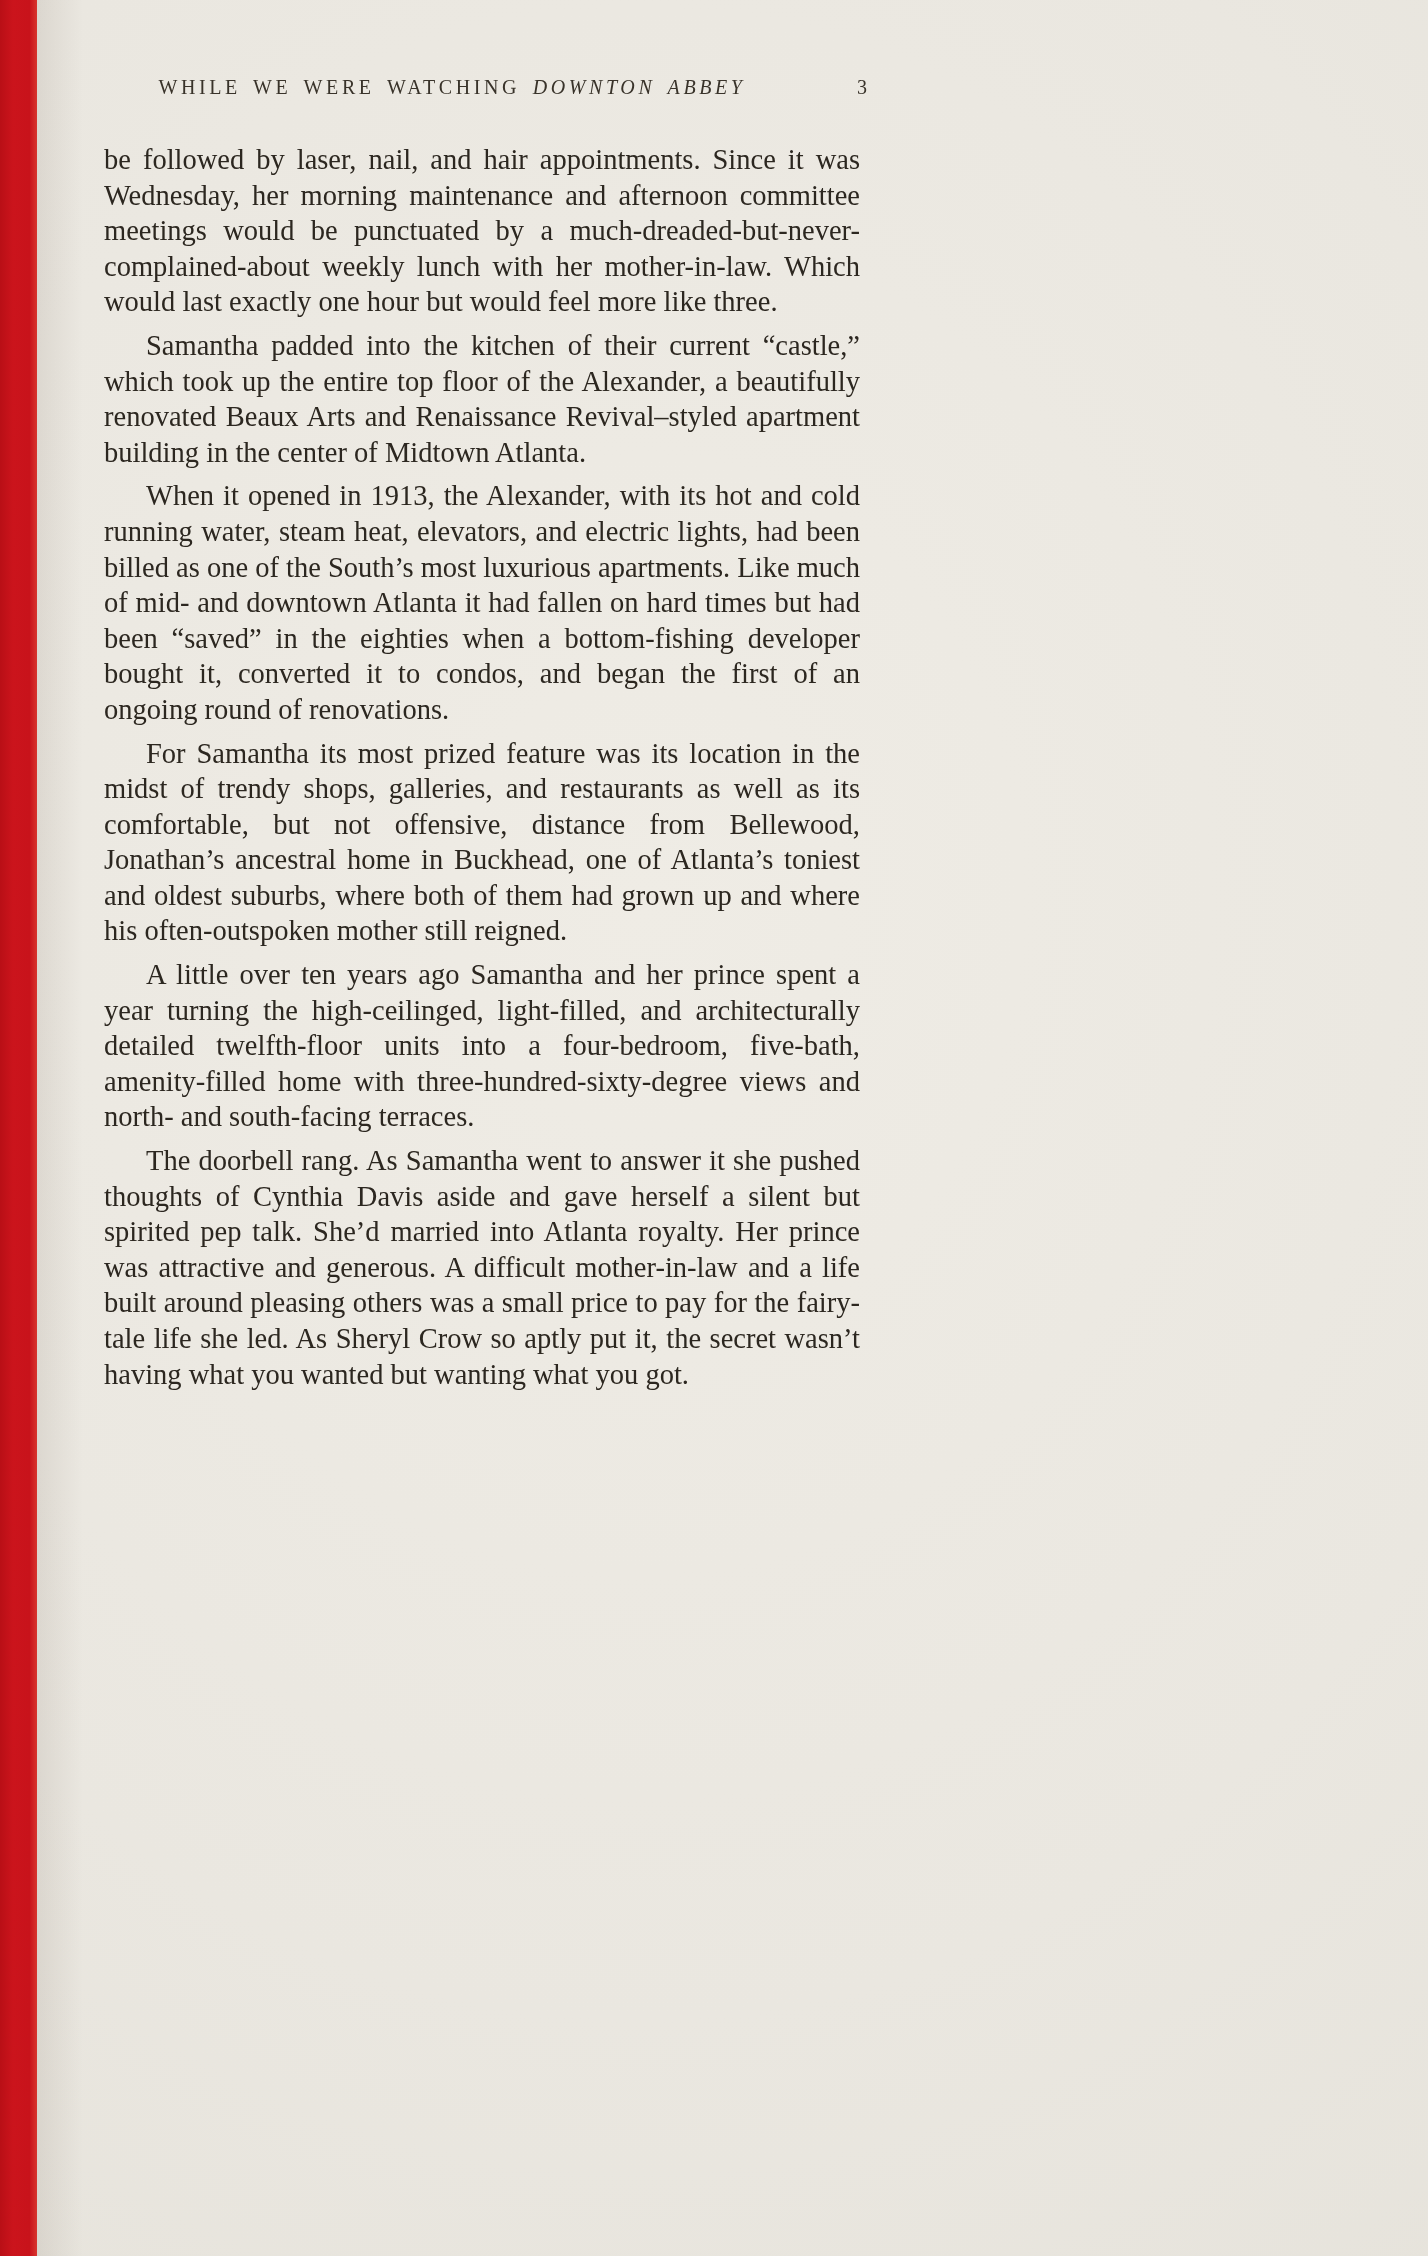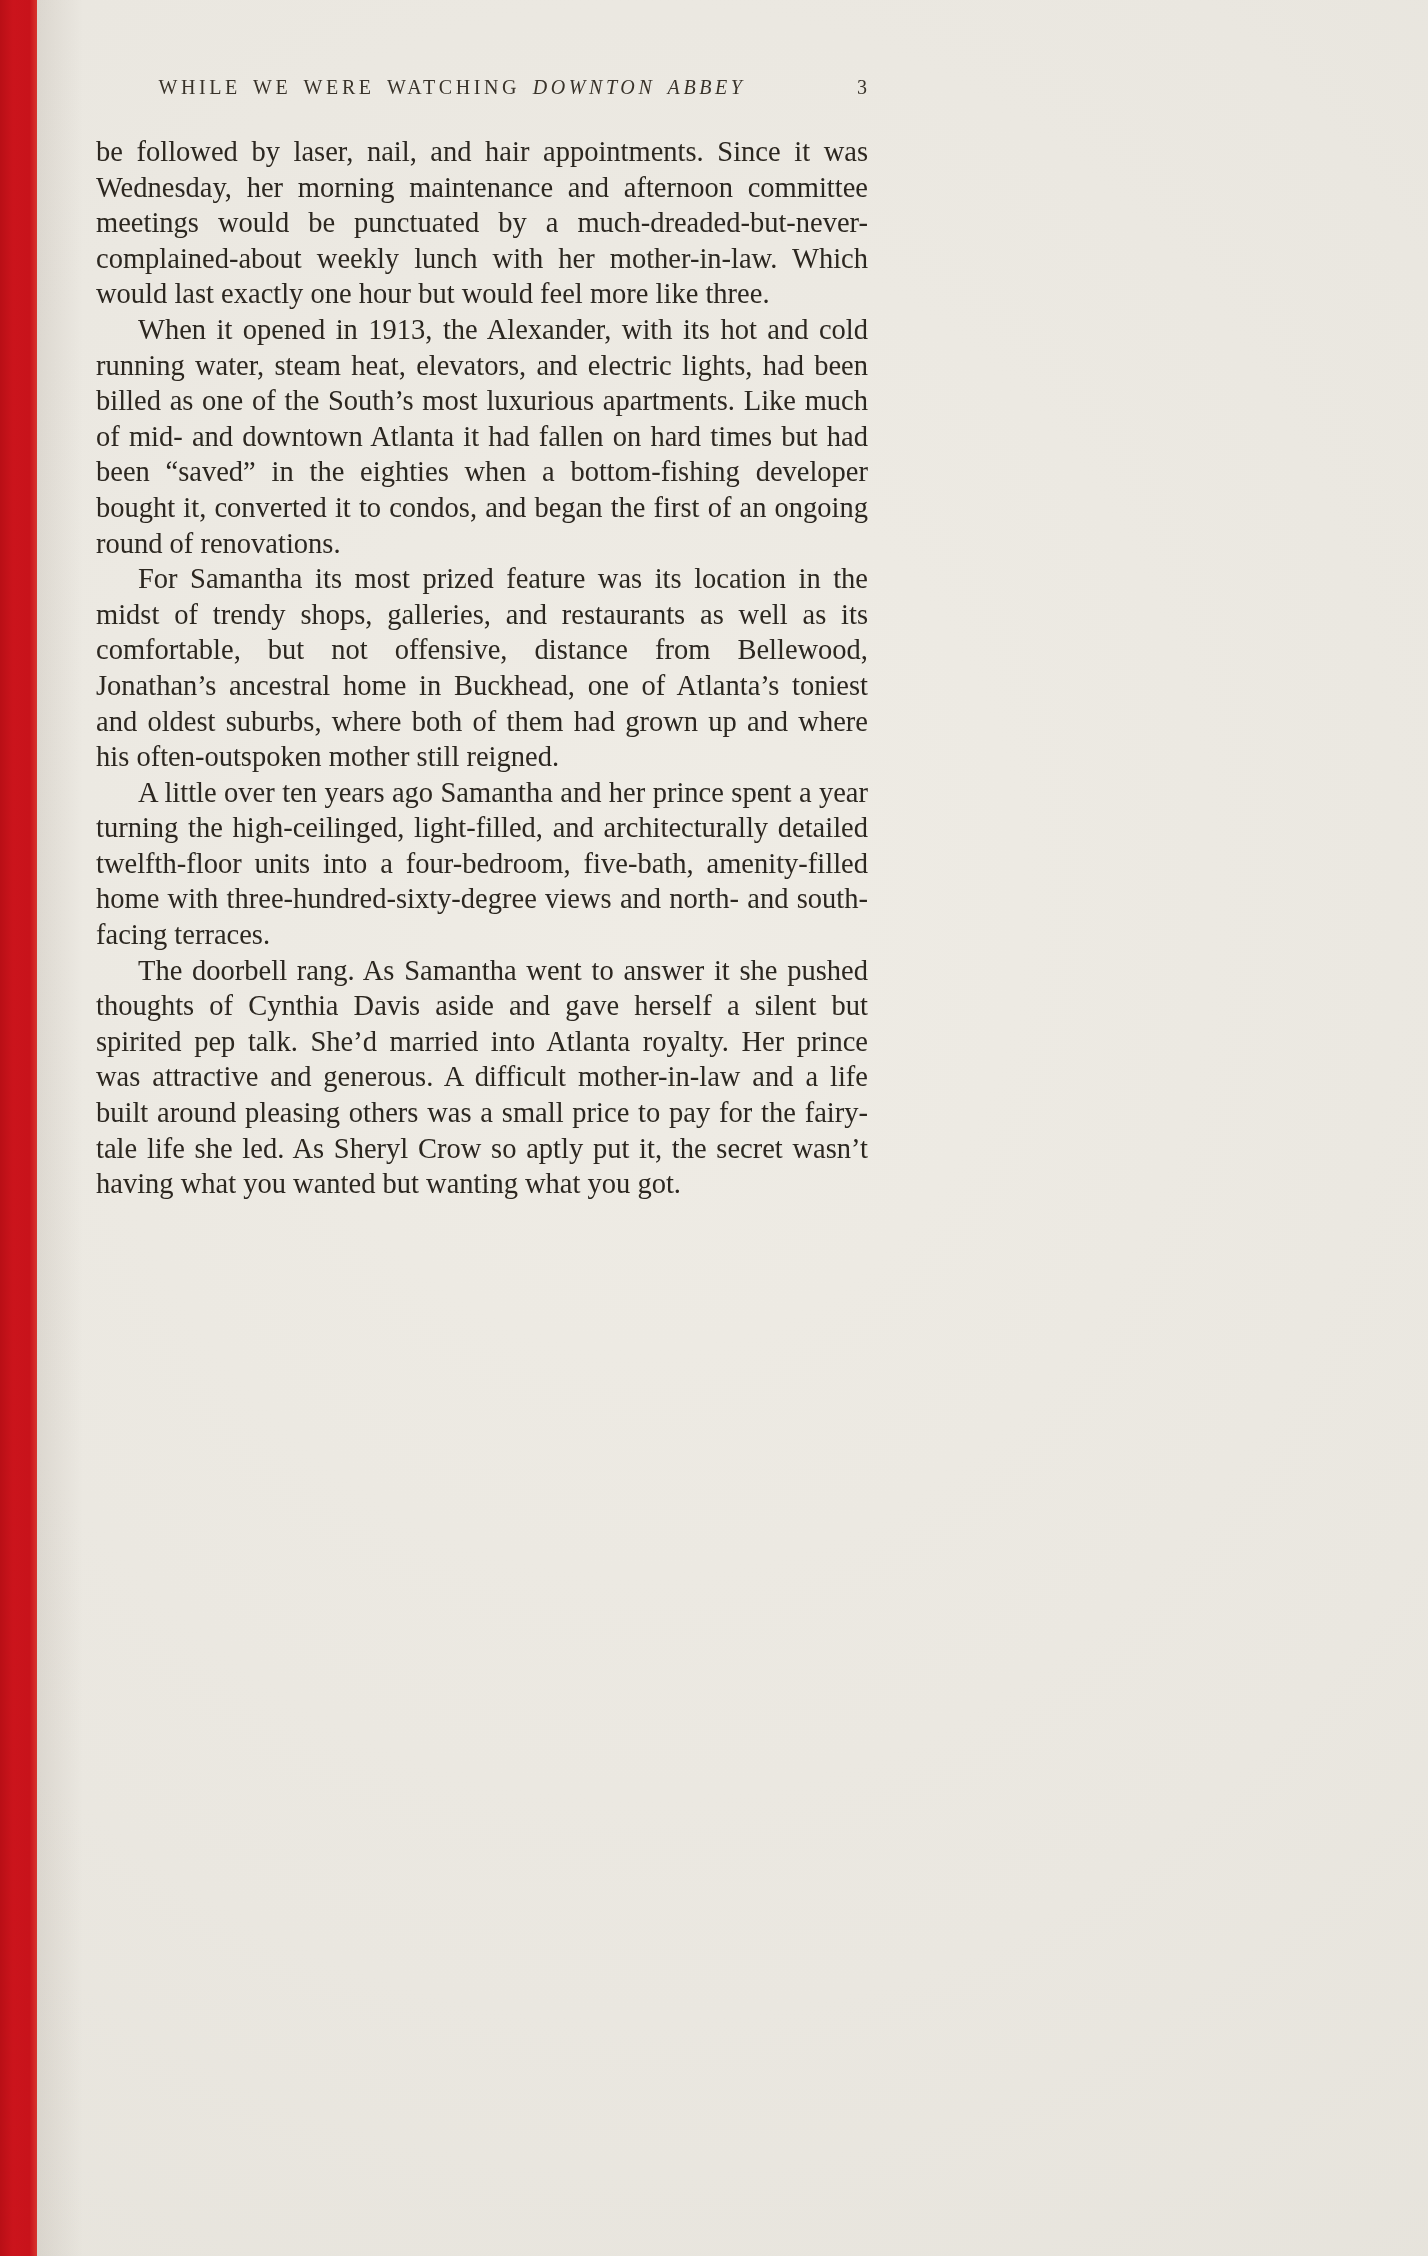--- a/index.html
+++ b/index.html
@@ -75,21 +75,21 @@
     position: absolute;
     top: 134px;
     left: 96px;
     width: 772px;
     font-size: 28.5px;
     line-height: 35.6px;
     color: #2c2720;
     text-align: justify;
   }
   .body-text p {
-    margin: 0;
+    margin: 8px;
     -webkit-hyphens: auto;
     hyphens: auto;
   }
   .body-text p.indent {
     text-indent: 42px;
   }
 </style>
 </head>
 <body>
 
@@ -100,20 +100,21 @@
   <div class="page">
 
     <div class="header">
       <div class="running-title"><span>WHILE WE WERE WATCHING </span><span class="ital">DOWNTON ABBEY</span></div>
       <div class="page-number">3</div>
     </div>
 
     <div class="body-text">
 
     <p class="">be followed by laser, nail, and hair appointments. Since it was Wednesday, her morning maintenance and afternoon committee meetings would be punctuated by a much-dreaded-but-never-complained-about weekly lunch with her mother-in-law. Which would last exactly one hour but would feel more like three.</p>
+        <p class="indent">Samantha padded into the kitchen of their current “castle,” which took up the entire top floor of the Alexander, a beautifully renovated Beaux Arts and Renaissance Revival–styled apartment building in the center of Midtown Atlanta.</p>
         <p class="indent">When it opened in 1913, the Alexander, with its hot and cold running water, steam heat, elevators, and electric lights, had been billed as one of the South’s most luxurious apartments. Like much of mid- and downtown Atlanta it had fallen on hard times but had been “saved” in the eighties when a bottom-fishing developer bought it, converted it to condos, and began the first of an ongoing round of renovations.</p>
         <p class="indent">For Samantha its most prized feature was its location in the midst of trendy shops, galleries, and restaurants as well as its comfortable, but not offensive, distance from Bellewood, Jonathan’s ancestral home in Buckhead, one of Atlanta’s toniest and oldest suburbs, where both of them had grown up and where his often-outspoken mother still reigned.</p>
         <p class="indent">A little over ten years ago Samantha and her prince spent a year turning the high-ceilinged, light-filled, and architecturally detailed twelfth-floor units into a four-bedroom, five-bath, amenity-filled home with three-hundred-sixty-degree views and north- and south-facing terraces.</p>
         <p class="indent">The doorbell rang. As Samantha went to answer it she pushed thoughts of Cynthia Davis aside and gave herself a silent but spirited pep talk. She’d married into Atlanta royalty. Her prince was attractive and generous. A difficult mother-in-law and a life built around pleasing others was a small price to pay for the fairy-tale life she led. As Sheryl Crow so aptly put it, the secret wasn’t having what you wanted but wanting what you got.</p>
       </div>
 
   </div>
 </div>
 
 </body></html>

